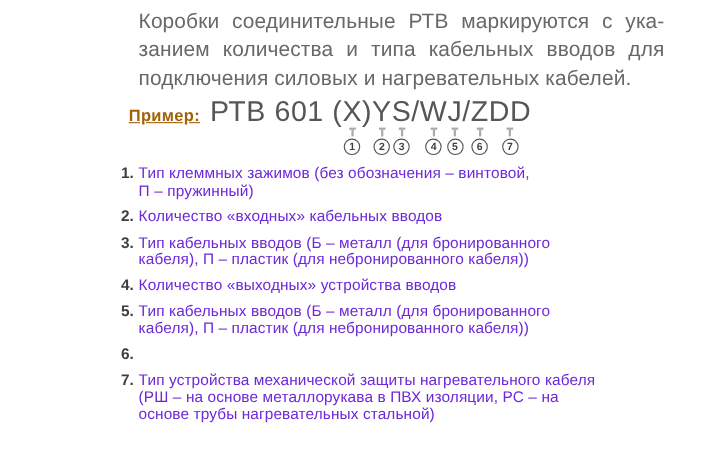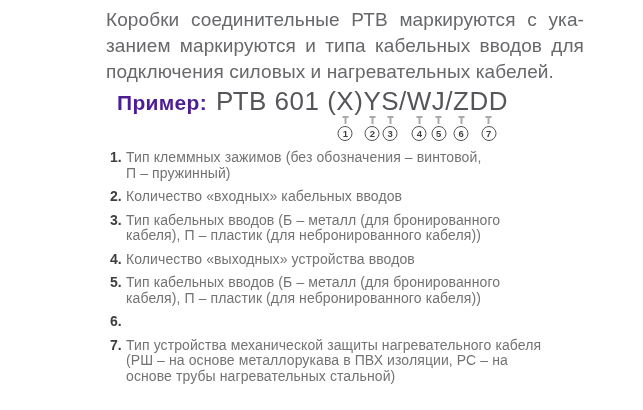--- a/index.html
+++ b/index.html
@@ -8,39 +8,40 @@
     background: #ffffff;
     font-family: "Liberation Sans", sans-serif;
     position: relative;
     overflow: hidden;
   }
   .page { position: absolute; inset: 0; }
 
   
   .intro {
     position: absolute;
-    left: 106px; top: 7px; width: 478px;
+    left: 126px; top: 7px; width: 478px;
     font-size: 19px; line-height: 26px;
     color: #67686b;
     letter-spacing: 0.1px;
   }
   .intro .line { text-align: justify; text-align-last: justify; }
   .intro .line.last { text-align-last: left; }
 
   
   .example-row {
     position: absolute;
     left: 117px; top: 86px; height: 60px;
     white-space: pre;
   }
   .example-label {
-    font-size: 21px; font-weight: bold;
-    color: #4c1d95;
+    font-size: 15px; font-weight: bold;
+    color: #a16207;
     letter-spacing: 0.3px;
     margin-right: 9px;
+    text-decoration: underline;
   }
   .code {
     font-size: 26px;
     color: #55565a;
     letter-spacing: 0.5px;
     white-space: pre;
     margin-top: 19px;
   }
   .code .seg { position: relative; display: inline-block; white-space: pre; }
   .callout {
@@ -73,31 +74,31 @@
   .legend li {
     display: flex;
     margin-bottom: 8px;
     font-size: 14px; line-height: 15.5px;
   }
   .legend .num {
     font-weight: bold;
     color: #3d3e40;
     width: 16px; flex-shrink: 0;
   }
-  .legend .txt { color: #737373; letter-spacing: 0.1px; }
+  .legend .txt { color: #6d28d9; letter-spacing: 0.1px; }
   .legend .txt .tline { white-space: nowrap; }
 </style>
 </head>
 <body>
 
 <div class="page">
 
   <div class="intro" id="intro">
       <div class="line">Коробки соединительные РТВ маркируются с ука-</div>
-      <div class="line">занием маркируются и типа кабельных вводов для</div>
+      <div class="line">занием количества и типа кабельных вводов для</div>
       <div class="line last">подключения силовых и нагревательных кабелей.</div>
     </div>
 
   <div class="example-row"><span class="example-label">Пример:</span><span class="code" id="code"><span class="seg">РТВ 601 </span><span class="seg">(X)<span class="callout"><span class="tick-bar"></span><span class="tick-stem"></span><span class="num-circle">1</span></span></span><span class="seg">Y<span class="callout"><span class="tick-bar"></span><span class="tick-stem"></span><span class="num-circle">2</span></span></span><span class="seg">S<span class="callout"><span class="tick-bar"></span><span class="tick-stem"></span><span class="num-circle">3</span></span></span><span class="seg">/</span><span class="seg">W<span class="callout"><span class="tick-bar"></span><span class="tick-stem"></span><span class="num-circle">4</span></span></span><span class="seg">J<span class="callout"><span class="tick-bar"></span><span class="tick-stem"></span><span class="num-circle">5</span></span></span><span class="seg">/</span><span class="seg">Z<span class="callout"><span class="tick-bar"></span><span class="tick-stem"></span><span class="num-circle">6</span></span></span><span class="seg">DD<span class="callout"><span class="tick-bar"></span><span class="tick-stem"></span><span class="num-circle">7</span></span></span></span></div>
 
   <ol class="legend" id="legend">
       <li>
         <span class="num">1.</span>
         <div class="txt">
           <div class="tline">Тип клеммных зажимов (без обозначения – винтовой,</div>

